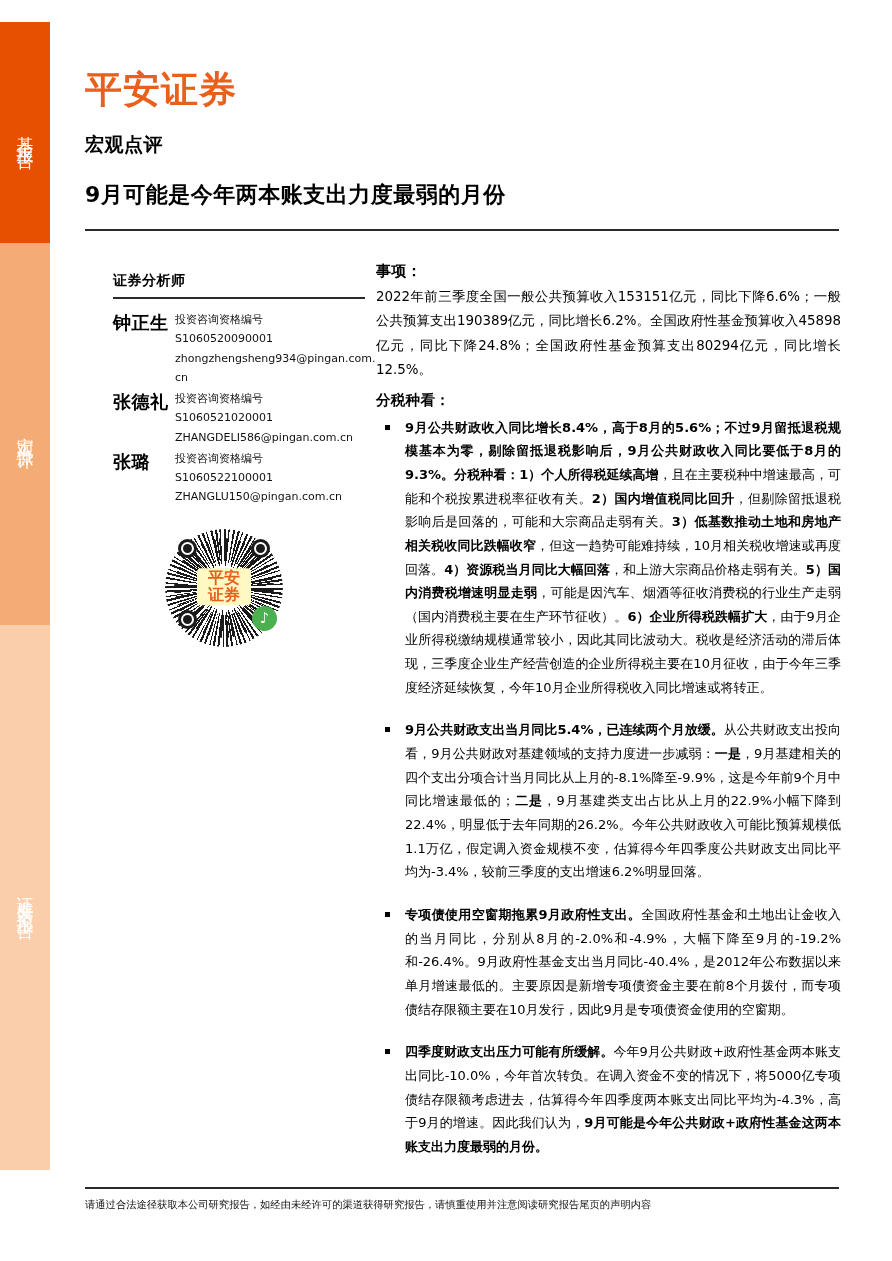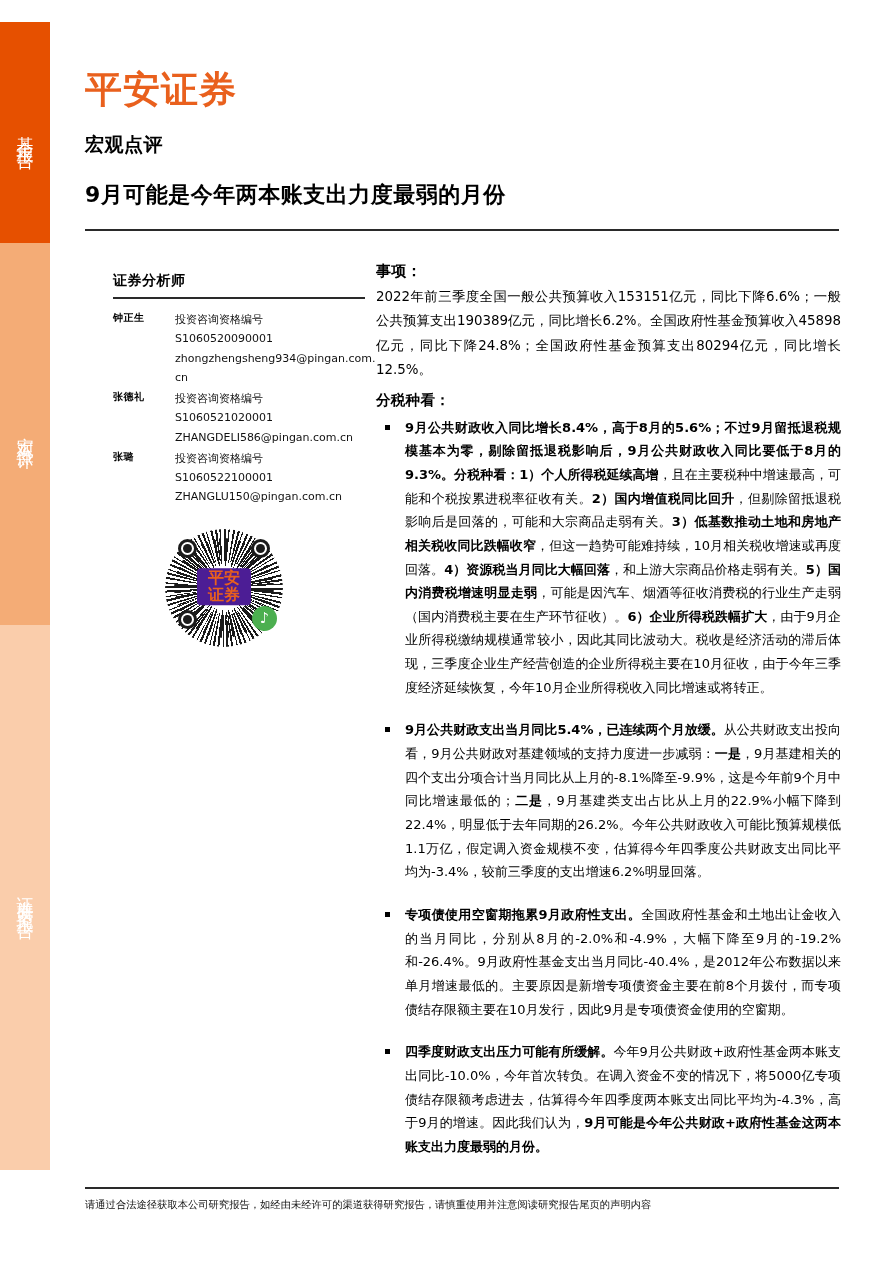--- a/index.html
+++ b/index.html
@@ -130,21 +130,21 @@
     border-top: 2px solid #2a2a2a;
     margin-bottom: 11px;
   }
   .analyst {
     display: flex;
     margin-bottom: 2px;
   }
   .analyst-name {
     width: 62px;
     flex: 0 0 62px;
-    font-size: 10px;
+    font-size: 18px;
     font-weight: bold;
     padding-top: 1px;
     letter-spacing: 0.5px;
   }
   .analyst-info {
     flex: 1;
     font-size: 11px;
     line-height: 1.75;
     color: #111;
     word-break: break-all;
@@ -201,21 +201,21 @@
     position: absolute;
     left: 50%;
     top: 50%;
     transform: translate(-50%, -52%);
     width: 54px;
     text-align: center;
     color: #e9601d;
     font-size: 16px;
     font-weight: bold;
     line-height: 1.12;
-    background: #4c1d95;
+    background: #fef9c3;
     border-radius: 4px;
     padding: 1px 0;
   }
   .qr-wechat {
     position: absolute;
     right: 6px;
     bottom: 16px;
     width: 25px;
     height: 25px;
     border-radius: 50%;

